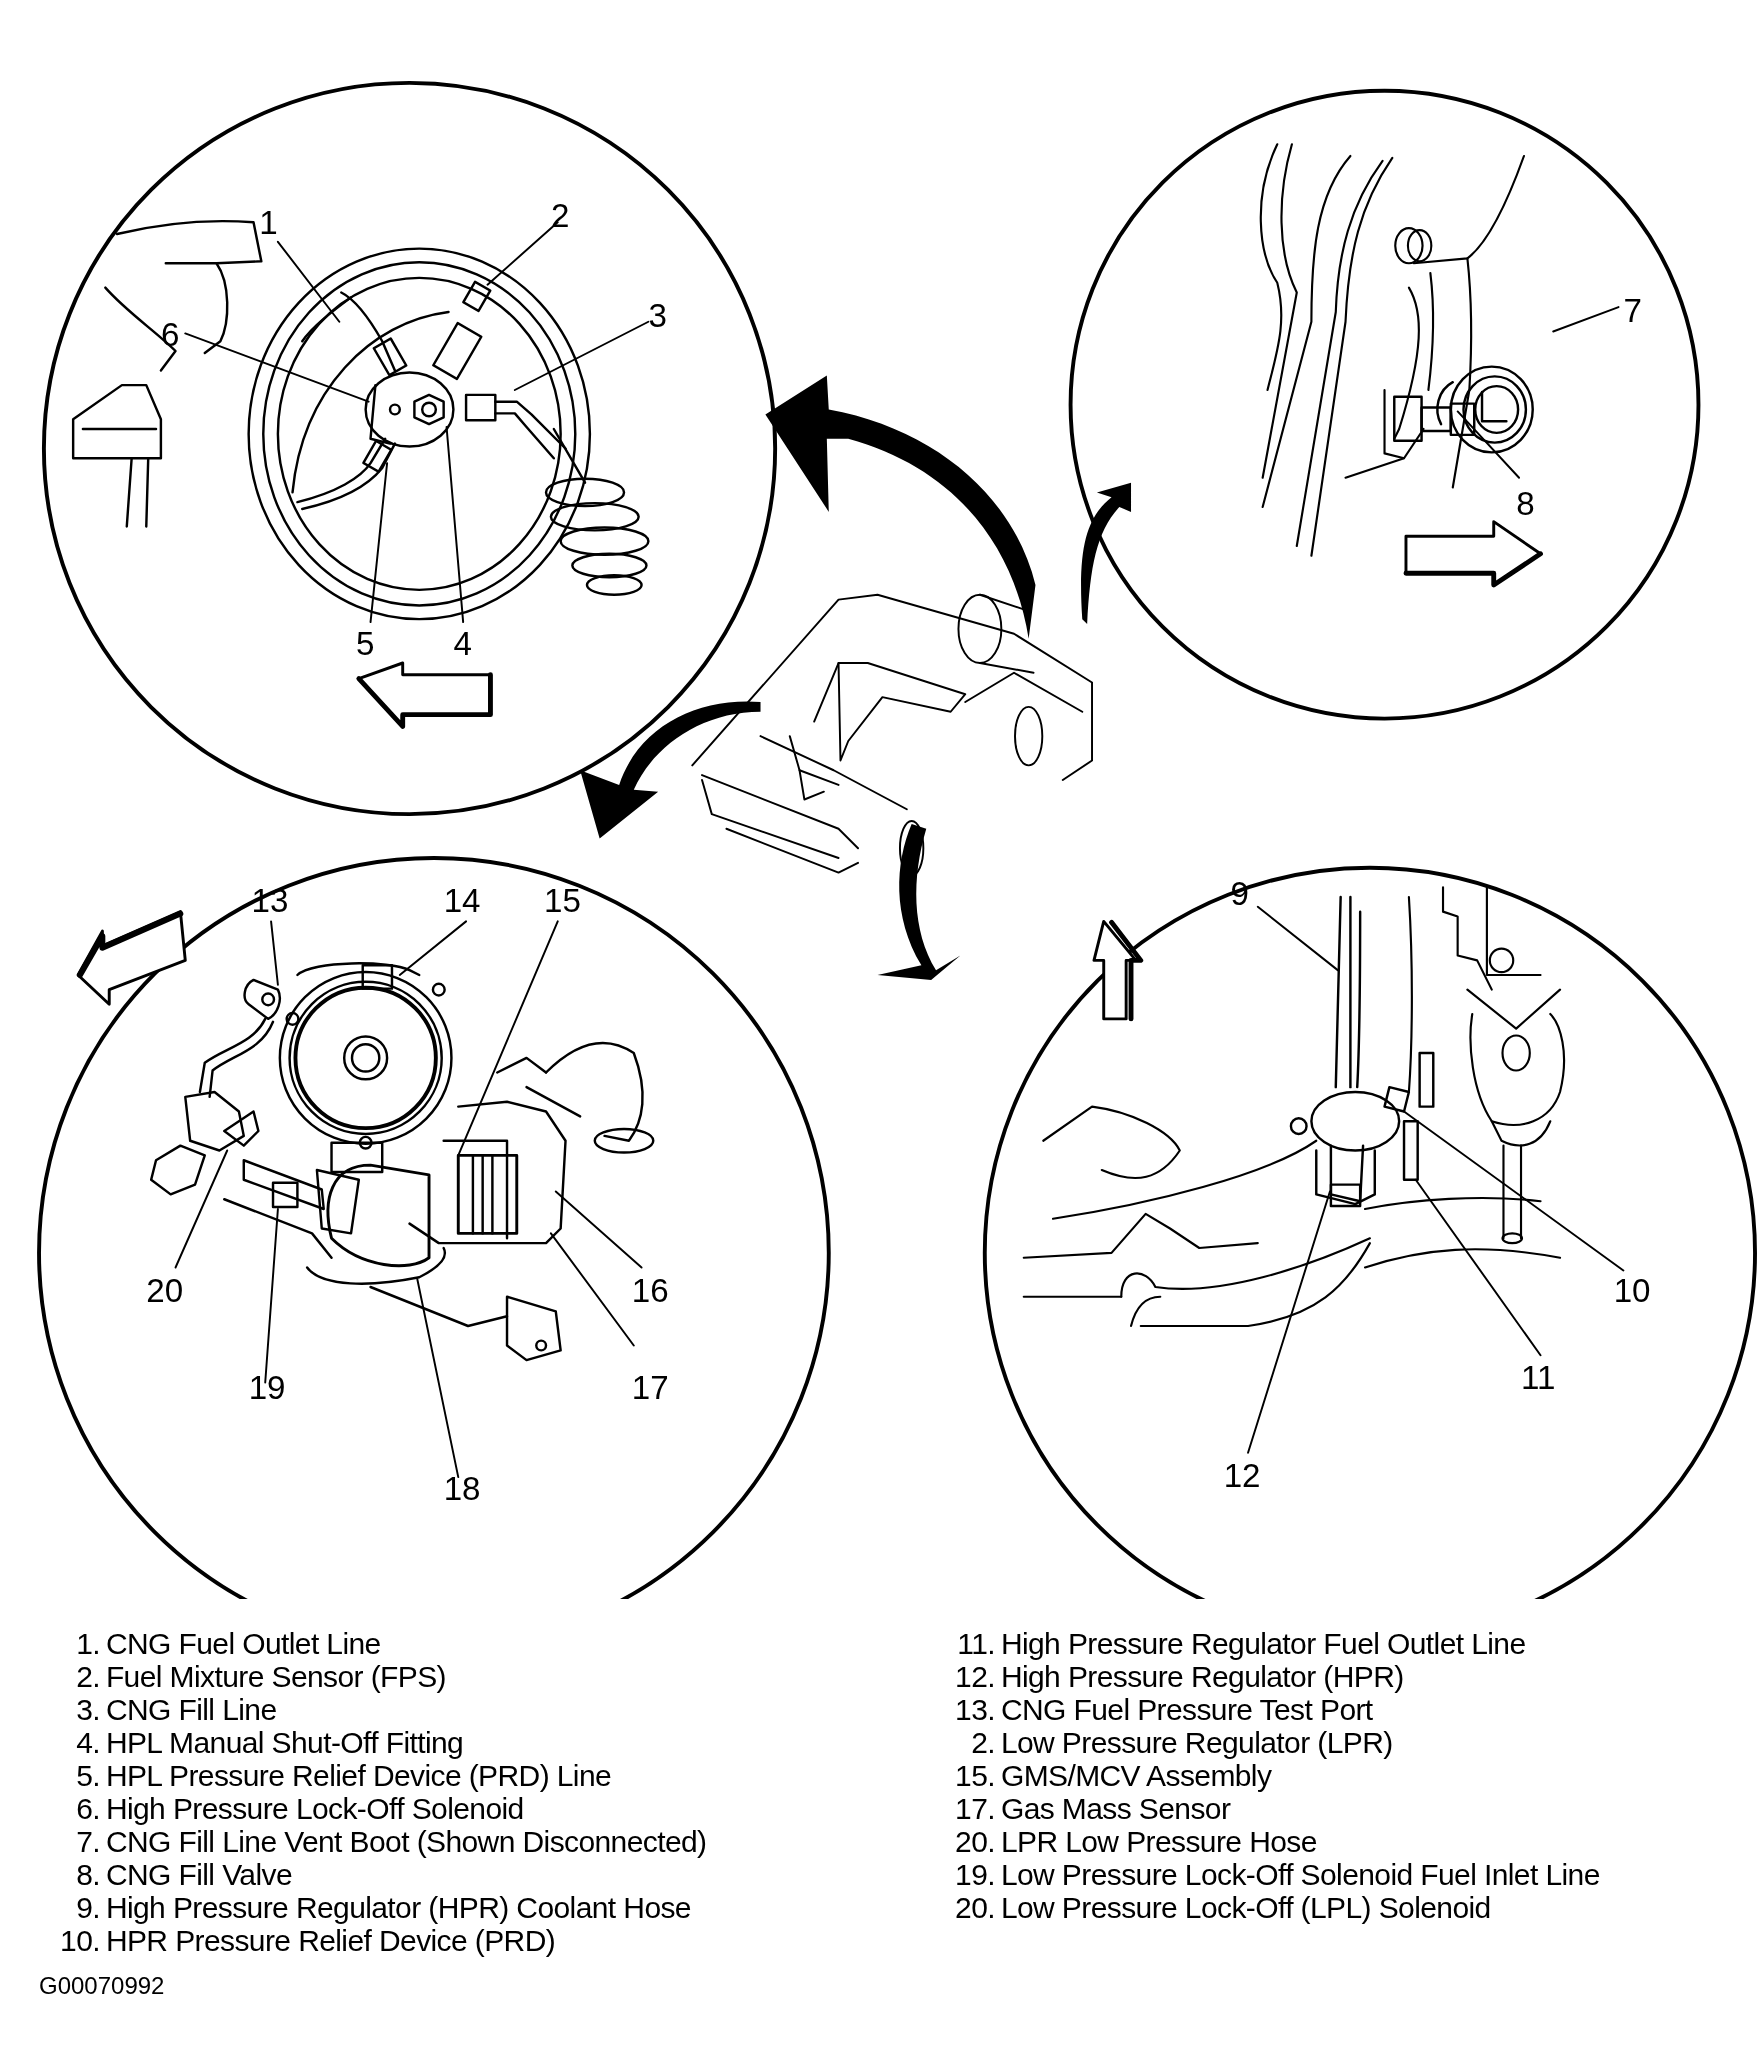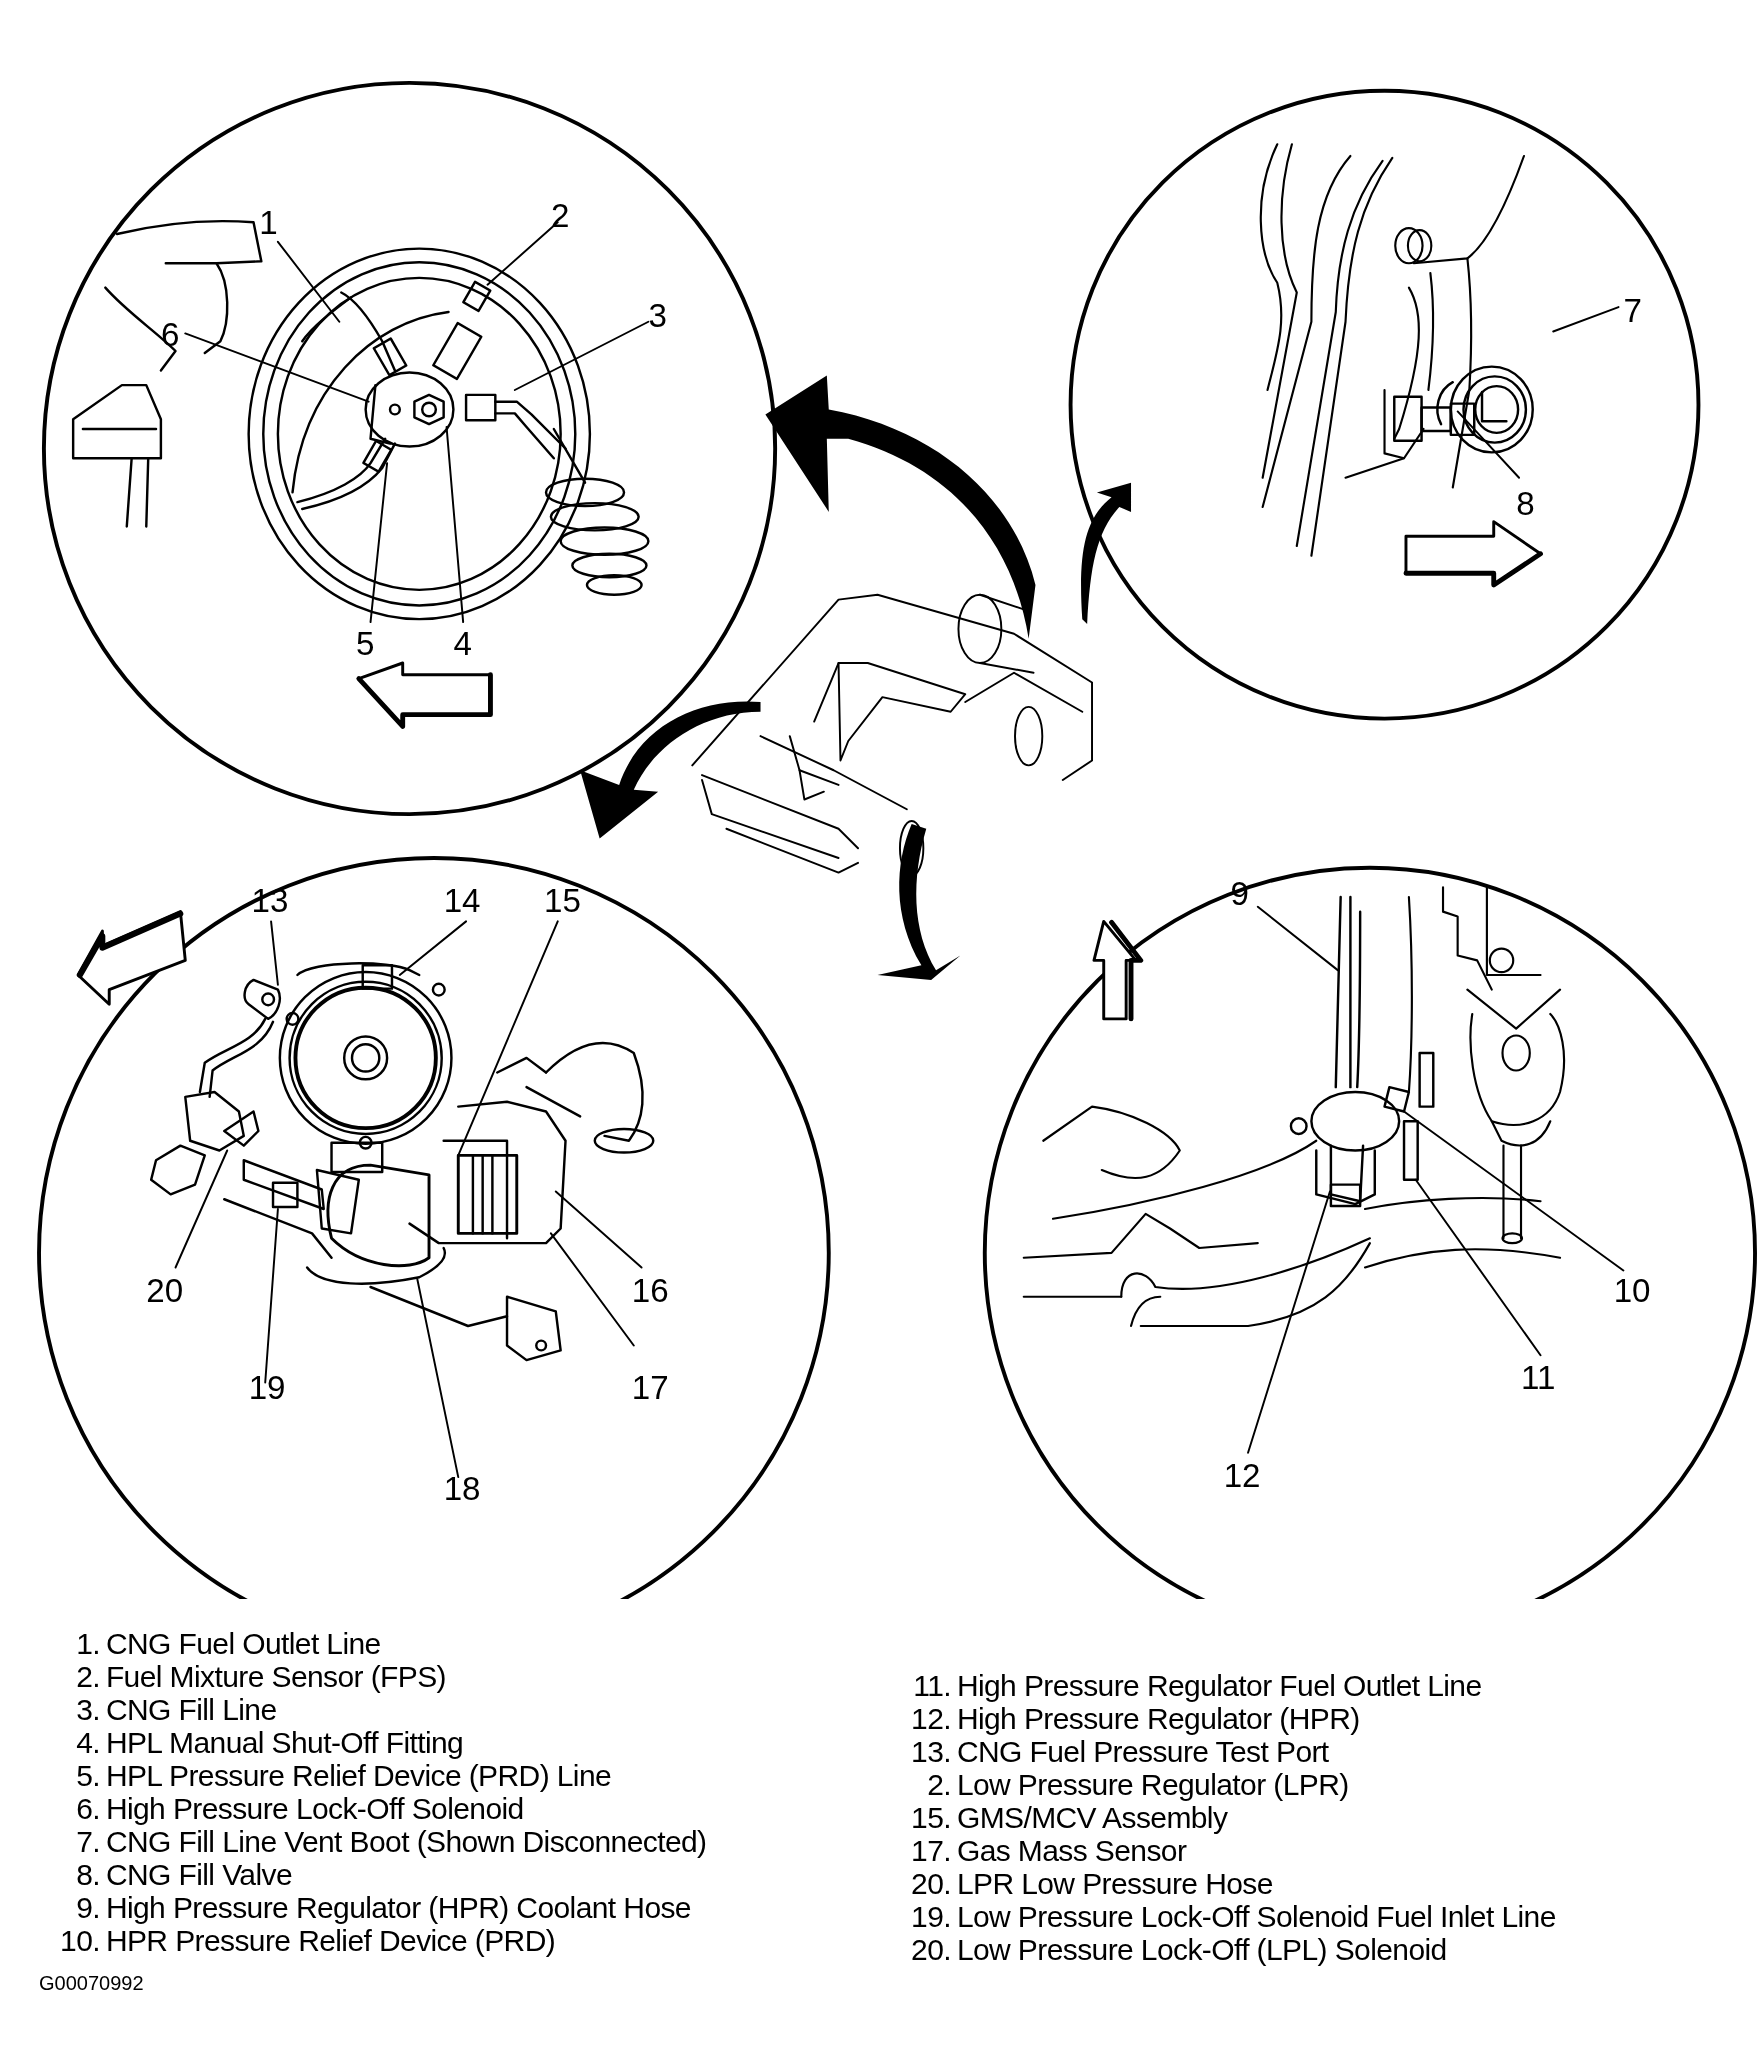--- a/index.html
+++ b/index.html
@@ -6,22 +6,22 @@
   body { width: 1757px; height: 2069px; position: relative; overflow: hidden;
          font-family: "Liberation Sans", sans-serif; color: #000; }
   #diagram { position: absolute; left: 0; top: 0; width: 1757px; height: 1599px; }
   .callout { font-family: "Liberation Sans", sans-serif; font-size: 34px; fill: #000; }
   .legend { position: absolute; top: 1627px; font-size: 30px; line-height: 33px;
             font-family: "Liberation Sans Narrow", "Liberation Sans", sans-serif;
             letter-spacing: -0.6px; }
   .legend .row { display: flex; white-space: nowrap; }
   .legend .num { display: inline-block; width: 43px; text-align: right; margin-right: 5.9px; }
   #legend-left { left: 57px; }
-  #legend-right { left: 908px; margin-top: 42px; }
-  #figure-id { position: absolute; left: 39px; top: 1972px; font-size: 20px; }
+  #legend-right { left: 952px; }
+  #figure-id { position: absolute; left: 39px; top: 1972px; font-size: 24px; }
 </style>
 </head>
 <body>
 
 <svg id="diagram" width="1757" height="1599" viewBox="0 0 1802 1640" xmlns="http://www.w3.org/2000/svg">
   <g fill="none" stroke="#000" stroke-linecap="round" stroke-linejoin="round">
 
     <g>
       <circle cx="420" cy="460" r="375" stroke-width="4"></circle>
 

